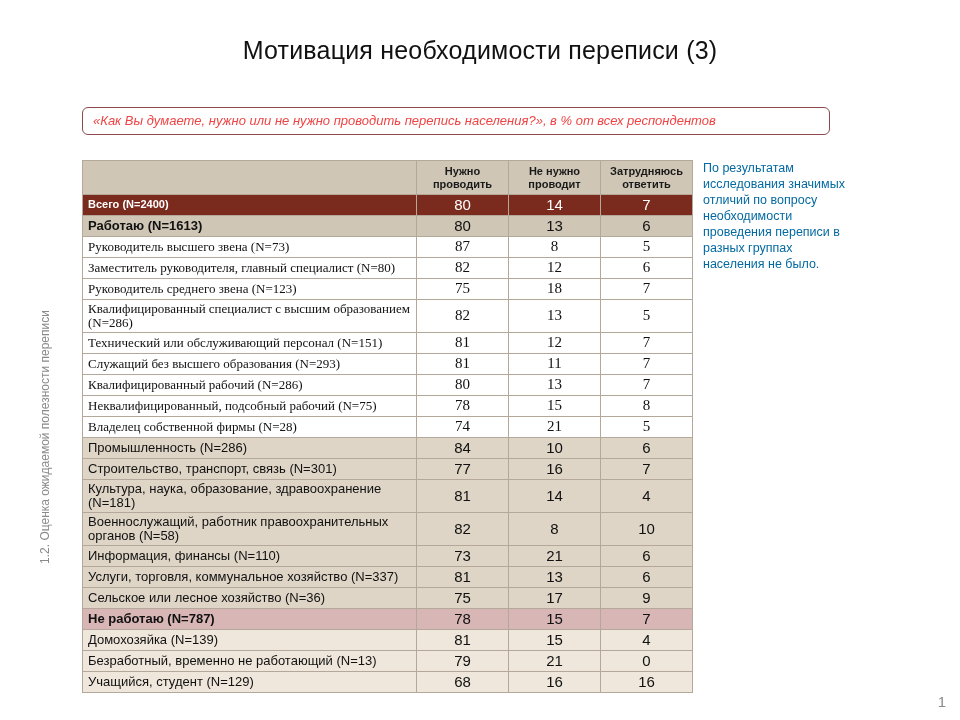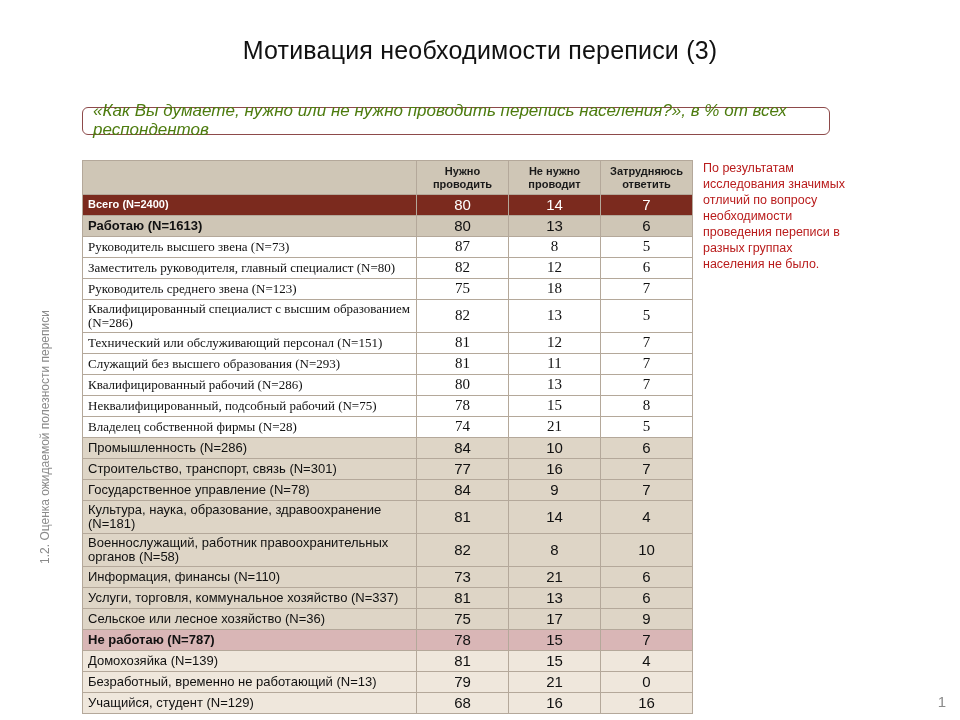--- a/index.html
+++ b/index.html
@@ -31,23 +31,23 @@
     width: 748px;
     height: 28px;
     border: 1px solid #8d4a4a;
     border-radius: 6px;
     background: #ffffff;
     box-sizing: border-box;
     display: flex;
     align-items: center;
   }
   .question-text {
-    font-size: 17px;
+    font-size: 13px;
     font-style: italic;
-    color: #4d7c0f;
+    color: #ef4444;
     padding-left: 10px;
     line-height: 1.1;
   }
   .side-label {
     position: absolute;
     left: -95px;
     top: 430px;
     width: 280px;
     transform: rotate(-90deg);
     transform-origin: center center;
@@ -55,21 +55,21 @@
     color: #8a8a8a;
     text-align: center;
     white-space: nowrap;
   }
   .note {
     position: absolute;
     top: 160px;
     left: 703px;
     width: 150px;
     font-size: 12.5px;
-    color: #b91c1c;
+    color: #0369a1;
     line-height: 1.28;
   }
   .page-number {
     position: absolute;
     right: 14px;
     bottom: 10px;
     font-size: 15px;
     color: #8a8a8a;
   }
   
@@ -243,26 +243,20 @@
         <td class="val">10</td>
         <td class="val">6</td>
       </tr>
       <tr class="sector">
         <td class="lab">Строительство, транспорт, связь (N=301)</td>
         <td class="val">77</td>
         <td class="val">16</td>
         <td class="val">7</td>
       </tr>
       <tr class="sector">
-        <td class="lab">Государственное управление (N=78)</td>
-        <td class="val">84</td>
-        <td class="val">9</td>
-        <td class="val">7</td>
-      </tr>
-      <tr class="sector">
         <td class="lab">Культура, наука, образование, здравоохранение (N=181)</td>
         <td class="val">81</td>
         <td class="val">14</td>
         <td class="val">4</td>
       </tr>
       <tr class="sector">
         <td class="lab">Военнослужащий, работник правоохранительных органов (N=58)</td>
         <td class="val">82</td>
         <td class="val">8</td>
         <td class="val">10</td>

